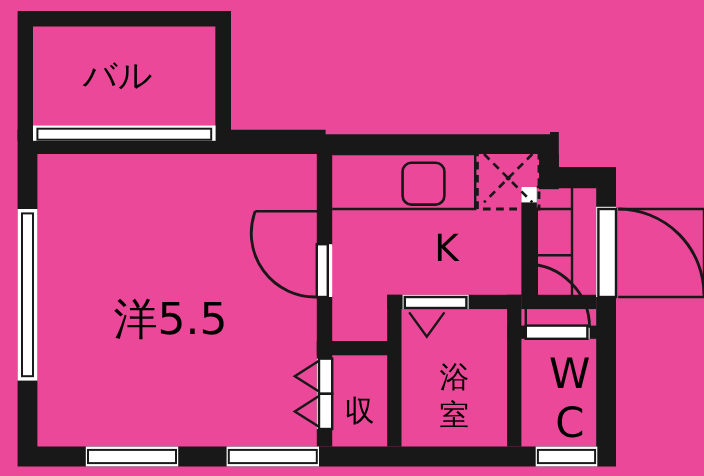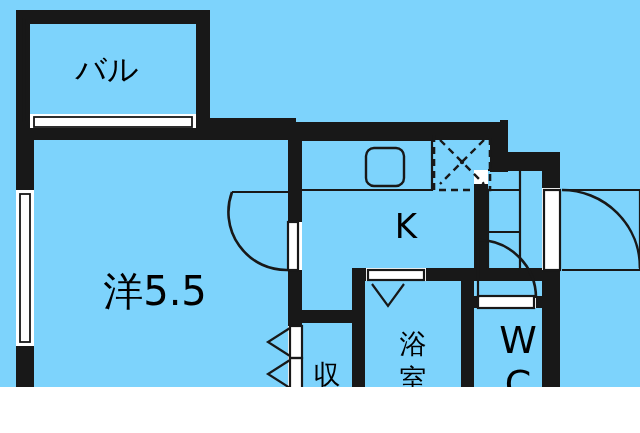--- a/index.html
+++ b/index.html
@@ -6,22 +6,22 @@
     margin: 0;
     padding: 0;
     background: #ffffff;
   }
   body {
     font-family: "Liberation Sans", sans-serif;
   }
   #floorplan-root {
     position: relative;
     width: 640px;
-    height: 387px;
-    background: #7dd3fc;
+    height: 433px;
+    background: #ec4899;
     overflow: hidden;
   }
   #floorplan-svg {
     display: block;
     width: 640px;
     height: 433px;
   }
   .wall { fill: #181818; }
   .thin-line { fill: none; stroke: #181818; stroke-width: 2.2; }
   .thin-line-fine { fill: none; stroke: #181818; stroke-width: 1.8; }

